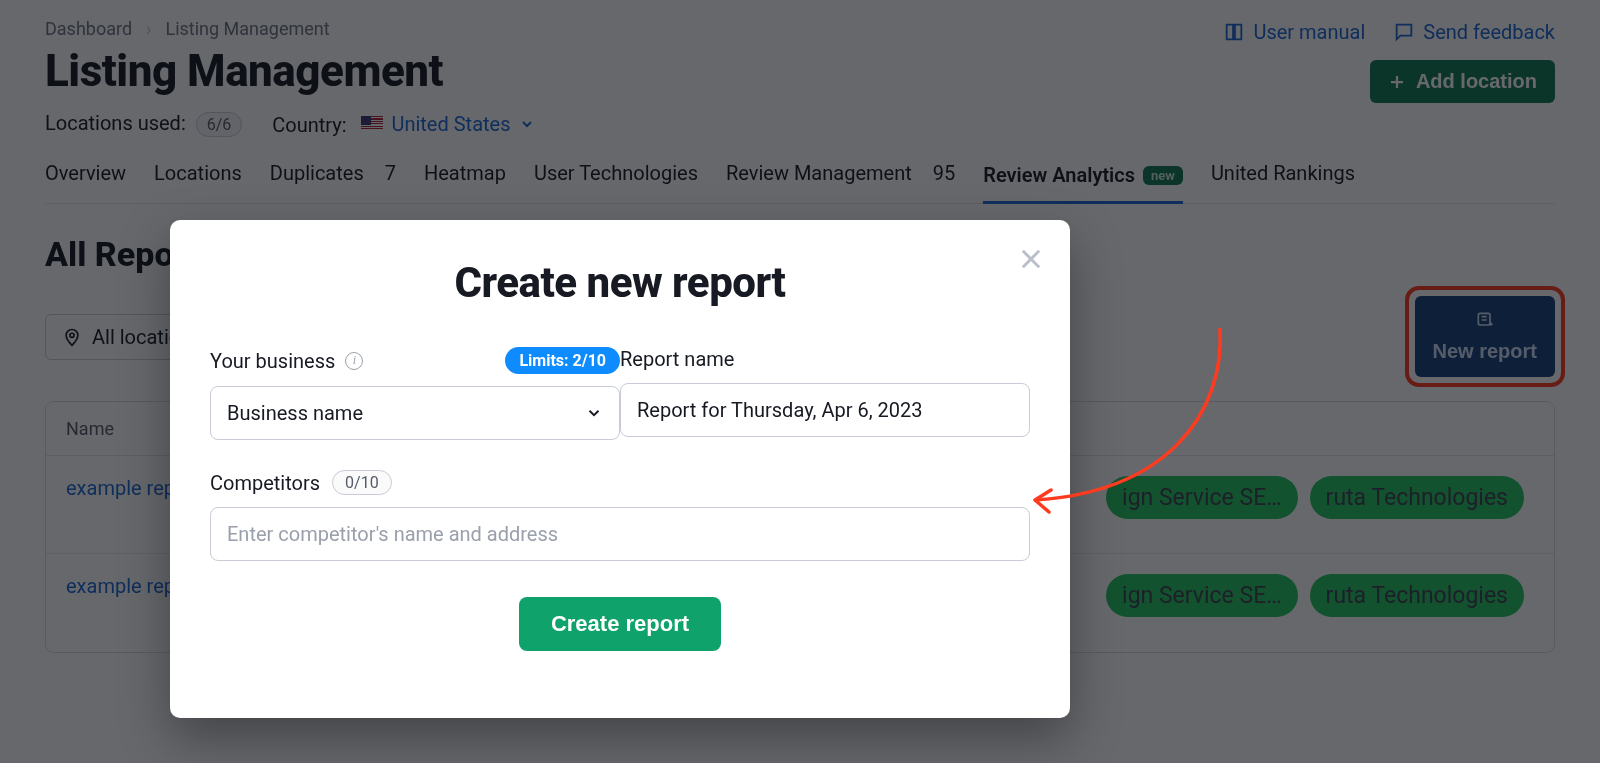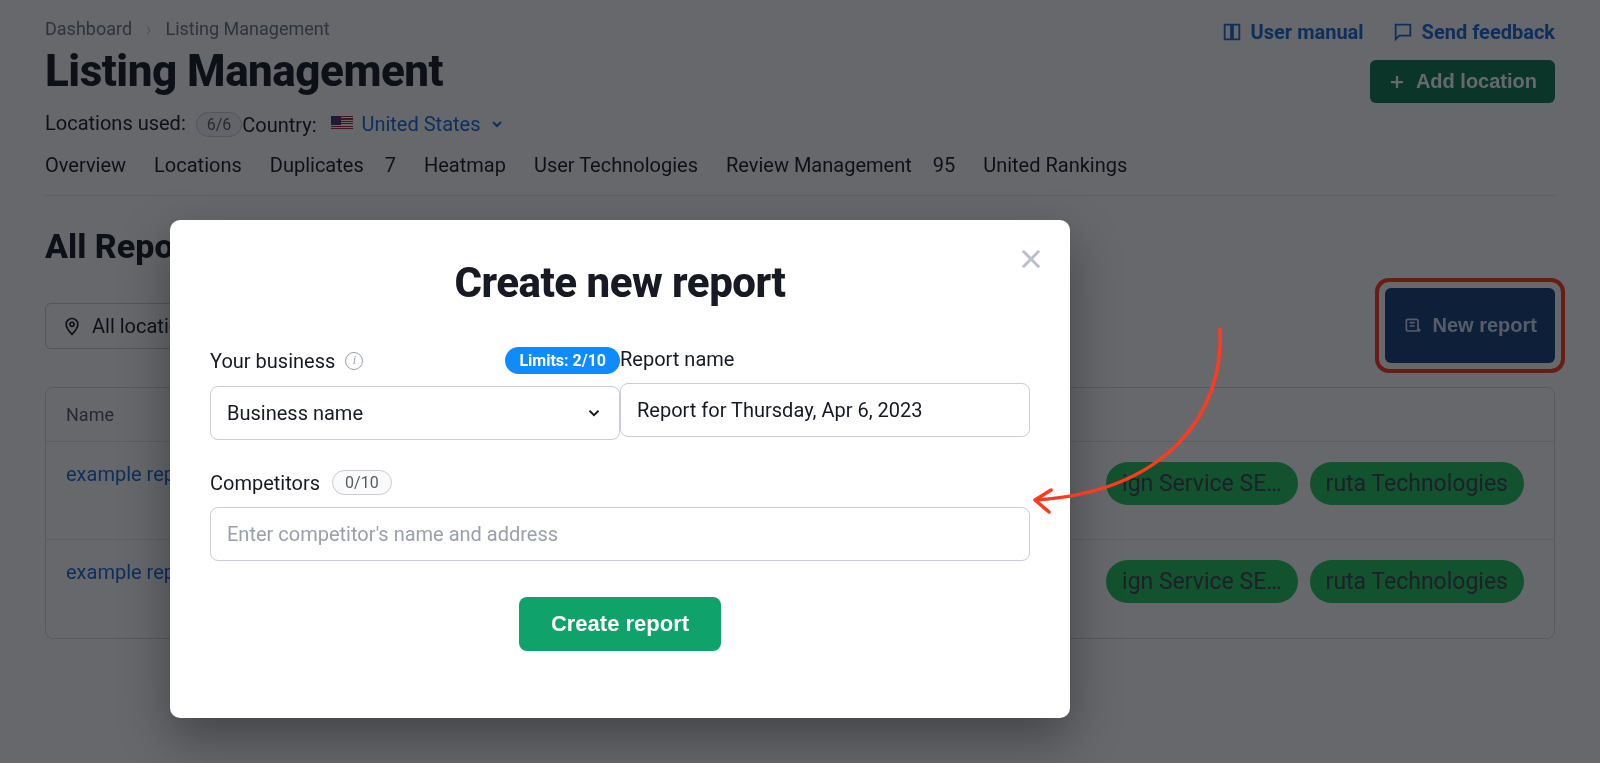--- a/index.html
+++ b/index.html
@@ -30,21 +30,20 @@
   .breadcrumb .sep { color: #bfc5cf; }
   .top-actions {
     position: absolute;
     top: 20px;
     right: 45px;
     display: flex;
     align-items: center;
     gap: 28px;
     font-size: 20px;
     color: #2563eb;
-    font-weight: bold;
   }
   .top-action { display: inline-flex; align-items: center; gap: 8px; color:#1a67d2; }
   .top-action svg { width: 22px; height: 22px; }
 
   h1.page-title {
     font-size: 44px;
     font-weight: 800;
     letter-spacing: -0.5px;
     margin: 4px 0 14px 0;
   }
@@ -60,23 +59,24 @@
     font-size: 20px;
     font-weight: 600;
     display: inline-flex;
     align-items: center;
     gap: 10px;
   }
 
   .meta-row {
     display: flex;
     align-items: center;
+    gap: 30px;
     font-size: 20px;
     color: #171a22;
-    margin-bottom: 16px;
+    margin-bottom: 24px;
   }
   .pill {
     display: inline-block;
     border: 1px solid #c7ccd6;
     border-radius: 999px;
     padding: 2px 10px;
     font-size: 16px;
     color: #555b66;
     background: #f3f4f6;
   }
@@ -117,22 +117,23 @@
     display:inline-flex; align-items:center; gap:10px;
     border:1px solid #c7ccd6; border-radius:6px;
     padding:10px 16px; font-size:20px; color:#171a22; background:#fff;
   }
   .new-report-wrap {
     position: relative;
   }
   .new-report {
     display:inline-flex; align-items:center; gap:10px;
     background:#17407a; color:#cfe0f7;
-    border-radius:6px; padding:26px 18px; font-size:20px; font-weight:600;
+    border-radius:6px; padding:14px 18px; font-size:20px; font-weight:600;
     border:none;
+    flex-direction:column;
   }
   .new-report svg { width:20px; height:20px; }
   .highlight-box {
     position:absolute; inset:-10px; border:4px solid #ff3b1f;
     border-radius:14px; pointer-events:none;
   }
 
   .table {
     border:1px solid #d7dbe3; border-radius:8px; overflow:hidden;
   }
@@ -275,20 +276,24 @@
     <span class="tab">
       <span>Duplicates</span>&nbsp;
       <span class="count">7</span>
     </span>
     <span class="tab">Heatmap</span>
     <span class="tab">User Technologies</span>
     <span class="tab">
       <span>Review Management</span>&nbsp;
       <span class="count">95</span>
     </span>
+    <span class="tab active">
+      <span>Review Analytics</span>
+      <span class="new-badge">new</span>
+    </span>
     <span class="tab">United Rankings</span>
   </div>
 
   <h2 class="section-title">All Reports</h2>
 
   <div class="filter-row">
     <div class="dropdown">
       <svg width="20" height="20" viewBox="0 0 24 24" fill="none" stroke="currentColor" stroke-width="2">
           <path d="M12 22s7-7 7-12a7 7 0 10-14 0c0 5 7 12 7 12z"></path>
           <circle cx="12" cy="10" r="2.5"></circle>

